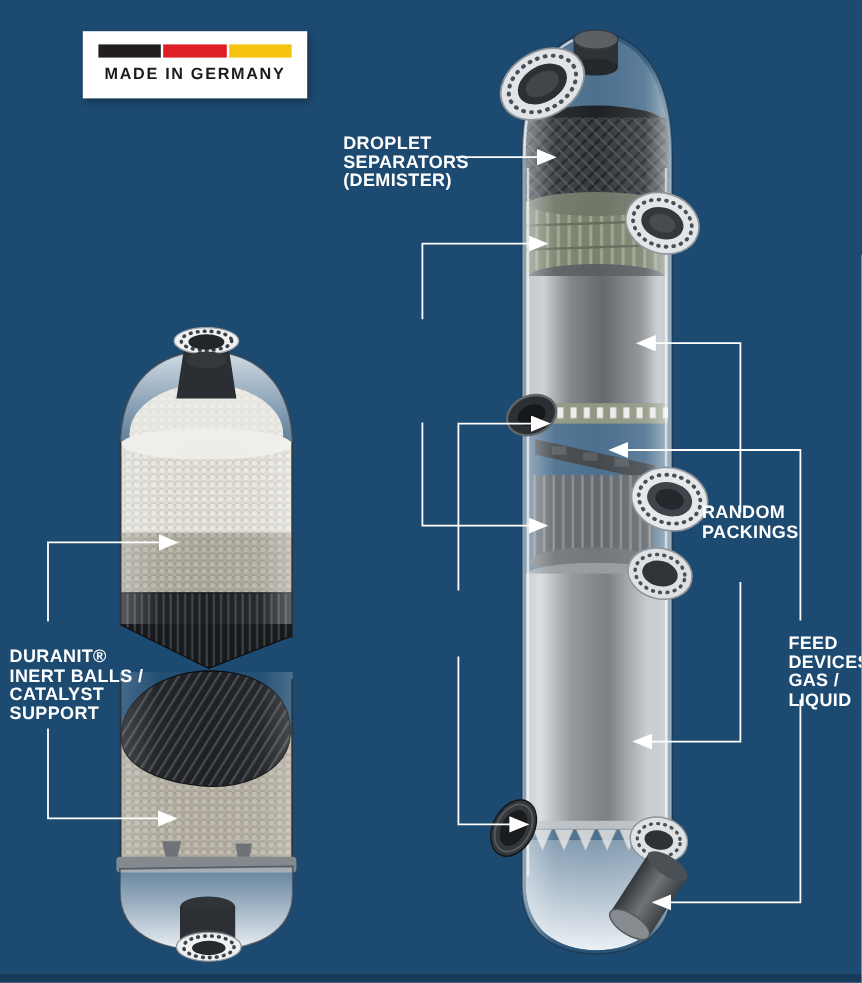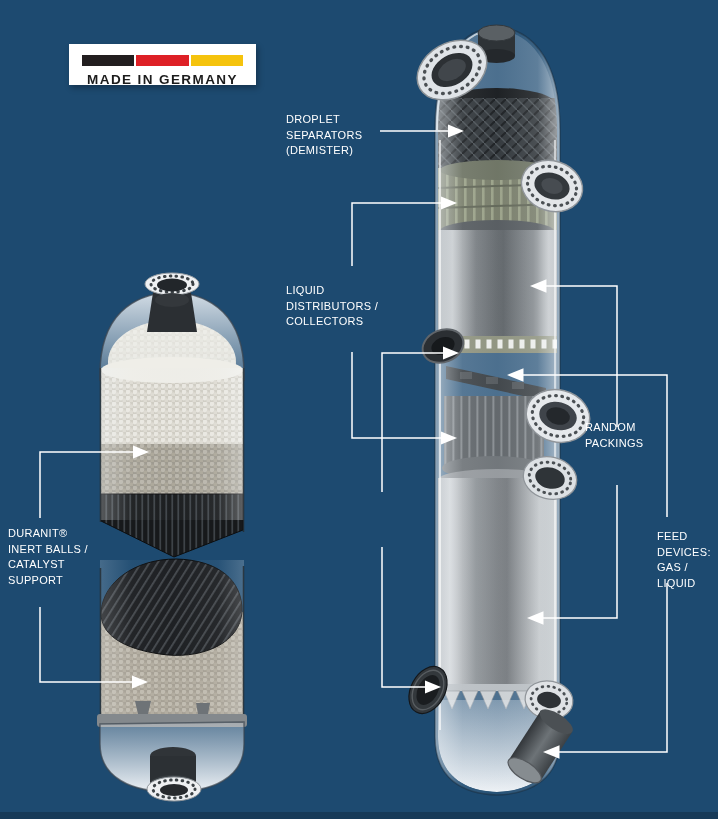--- a/index.html
+++ b/index.html
@@ -4,26 +4,26 @@
 <style>
   html,body { margin:0; padding:0; }
   #stage {
     position:relative; width:718px; height:819px; overflow:hidden;
     background:var(--background,#1d4a70);
     font-family:"Liberation Sans", sans-serif;
   }
   #stage svg { position:absolute; left:0; top:0; }
   .lbl {
     position:absolute; color:var(--label-text,#fff);
-    font-weight:normal; font-size:11px; line-height:15.5px;
+    font-weight:bold; font-size:15px; line-height:15.5px;
     letter-spacing:.3px; white-space:pre-line;
   }
   .badge {
-    position:absolute; left:69px; top:26px; width:187px; height:41px;
-    background:var(--badge-bg,#fff); box-shadow:2px 3px 6px rgba(0,0,0,.3);margin-top:18px;
+    position:absolute; left:69px; top:26px; width:187px; height:56px;
+    background:var(--badge-bg,#fff); box-shadow:2px 3px 6px rgba(0,0,0,.3);
   }
   .flag { display:flex; gap:2px; margin:11px 13px 0 13px; height:11px; }
   .flag span { flex:1; }
   .badge-text {
     margin:6px 0 0 0; text-align:center;
     font-weight:bold; font-size:13.5px; letter-spacing:1.4px;
     color:var(--badge-text,#1c1c1c);
   }
   .footer-strip {
     position:absolute; left:0; right:0; bottom:0; height:7px;
@@ -289,26 +289,23 @@
       <span style="background: rgb(34, 30, 31);"></span>
       <span style="background: rgb(222, 32, 38);"></span>
       <span style="background: rgb(245, 195, 13);"></span>
     </div>
     <div class="badge-text">MADE IN GERMANY</div>
   </div>
 
   <div class="lbl" style="left:286px; top:112px;">DROPLET
 SEPARATORS
 (DEMISTER)</div>
-  <div class="lbl" style="left:286px; top:283px;">LIQUID
-DISTRIBUTORS /
-COLLECTORS</div>
   <div class="lbl" style="left:585px; top:420px;">RANDOM
 PACKINGS</div>
   <div class="lbl" style="left:657px; top:529px;">FEED DEVICES:
 GAS / LIQUID</div>
-  <div class="lbl" style="left:8px; top:526px;">DURANIT®
+  <div class="lbl" style="left:8px; top:540px;">DURANIT®
 INERT BALLS /
 CATALYST
 SUPPORT</div>
 
   <div class="footer-strip"></div>
 </div>
 
 </body></html>

